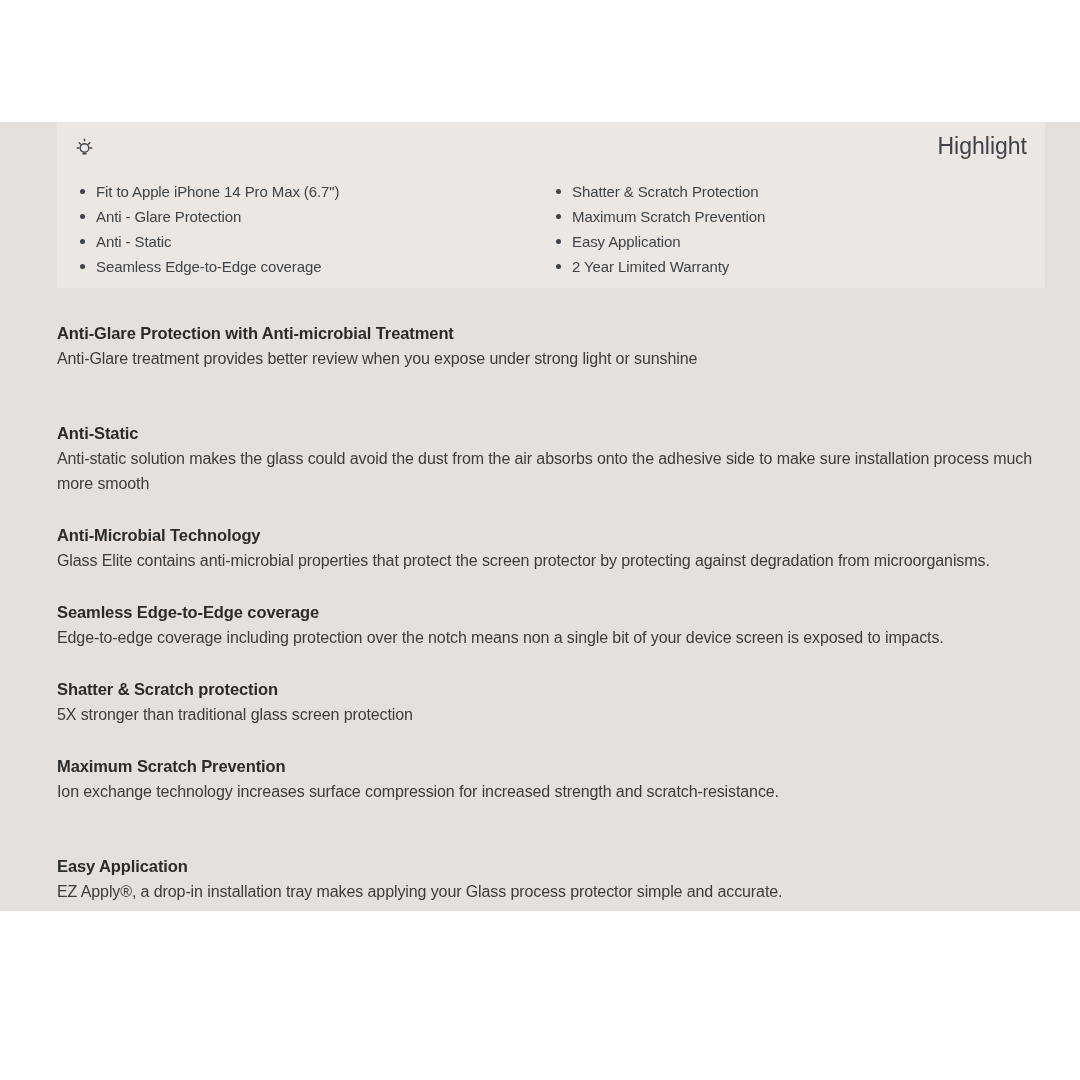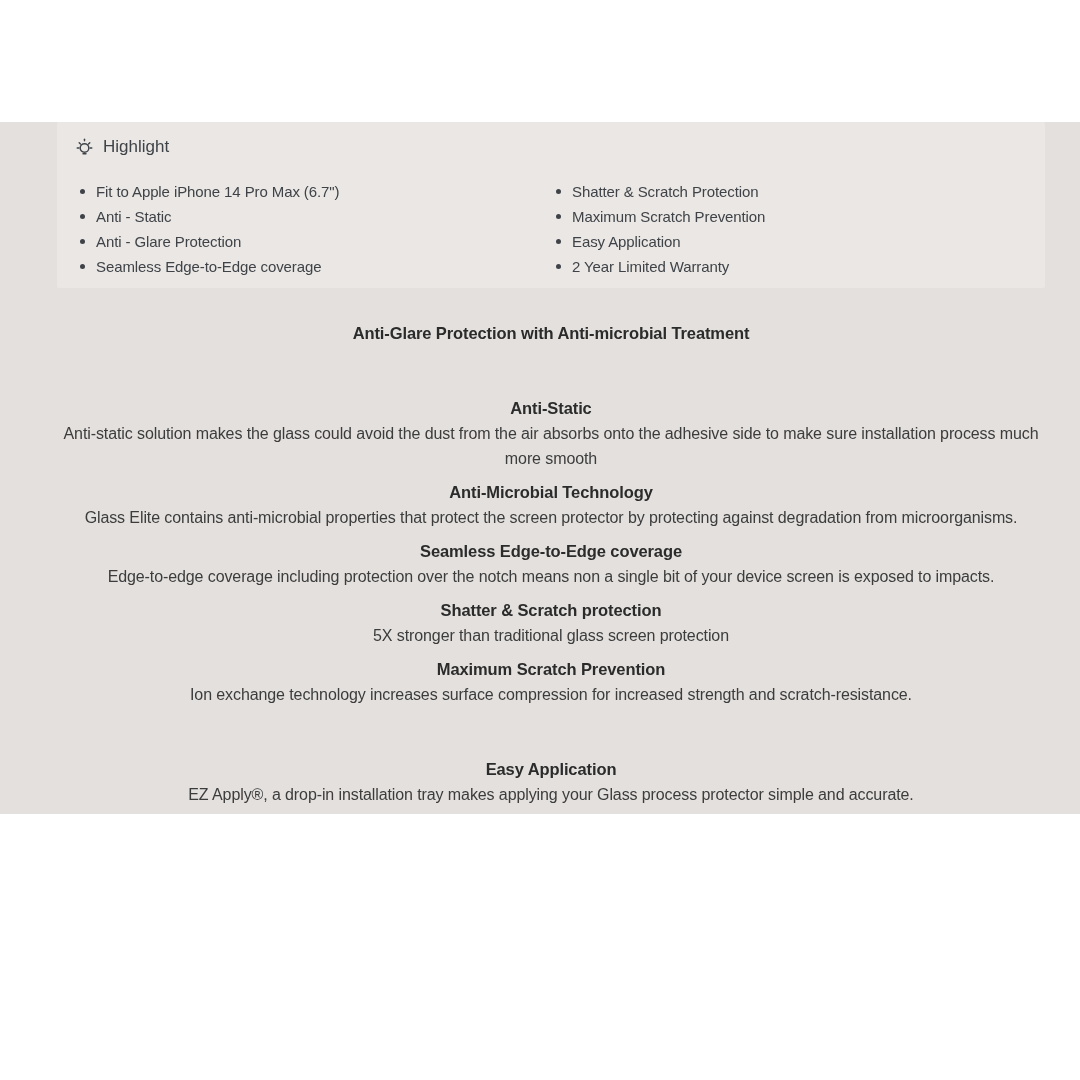--- a/index.html
+++ b/index.html
@@ -27,22 +27,23 @@
   
   .highlight-box{
     margin:0 35px 0 57px;
     background:var(--box-bg,#eae7e5);
     border-radius:2px;
     padding:14px 18px 9px 18px;
   }
   .highlight-header{
     display:flex;align-items:center;gap:9px;
     line-height:21px;
-    font-size:17px;
+    font-size:23px;
     color:var(--bullet-color,#3f4347);
+    justify-content:space-between;
   }
   .highlight-header svg{display:block;}
   .hl-columns{
     display:flex;
     margin-top:22px;
   }
   .hl-col{flex:1 1 50%;list-style:none;}
   .hl-col li{
     position:relative;
     padding-left:21px;
@@ -53,23 +54,23 @@
   }
   .hl-col li::before{
     content:"";
     position:absolute;left:5px;top:10px;
     width:5px;height:5px;border-radius:50%;
     background:var(--bullet-color,#3f4347);
   }
   
   .features{
     margin:0 35px 0 57px;
-    text-align:center;
+    text-align:left;
   }
-  .feature{margin-top:9px;}
+  .feature{margin-top:27px;}
   .feature.extra-space{margin-top:50px;}
   .feature:first-child{margin-top:33px;}
   .feature-heading{
     font-size:16.5px;
     font-weight:bold;
     line-height:25px;
     letter-spacing:-0.1px;
     color:var(--heading-color,#2b2b2b);
   }
   .feature-body{
@@ -98,38 +99,39 @@
             <path d="M4.2 5.7 l1.3 1.3"></path>
             <path d="M14.8 5.7 l-1.3 1.3"></path>
             <path d="M9.5 2.2 v1.6"></path>
           </svg>
         </span>
         <span>Highlight</span>
       </div>
       <div class="hl-columns">
         <ul class="hl-col" id="hl-left">
             <li>Fit to Apple iPhone 14 Pro Max (6.7")</li>
+            <li>Anti - Glare Protection</li>
             <li>Anti - Static</li>
-            <li>Anti - Glare Protection</li>
             <li>Seamless Edge-to-Edge coverage</li>
           </ul>
         <ul class="hl-col" id="hl-right">
             <li>Shatter &amp; Scratch Protection</li>
             <li>Maximum Scratch Prevention</li>
             <li>Easy Application</li>
             <li>2 Year Limited Warranty</li>
           </ul>
       </div>
     </section>
 
     <div class="features" id="features">
         <div class="feature">
     <div>
             <div class="feature-heading">Anti-Glare Protection with Anti-microbial Treatment</div>
           </div>
+    <p class="feature-body">Anti-Glare treatment provides better review when you expose under strong light or sunshine</p>
   </div>
         <div class="feature extra-space">
     <div>
             <div class="feature-heading">Anti-Static</div>
           </div>
     <p class="feature-body">Anti-static solution makes the glass could avoid the dust from the air absorbs onto the adhesive side to make sure installation process much more smooth</p>
   </div>
         <div class="feature">
     <div>
             <div class="feature-heading">Anti-Microbial Technology</div>

